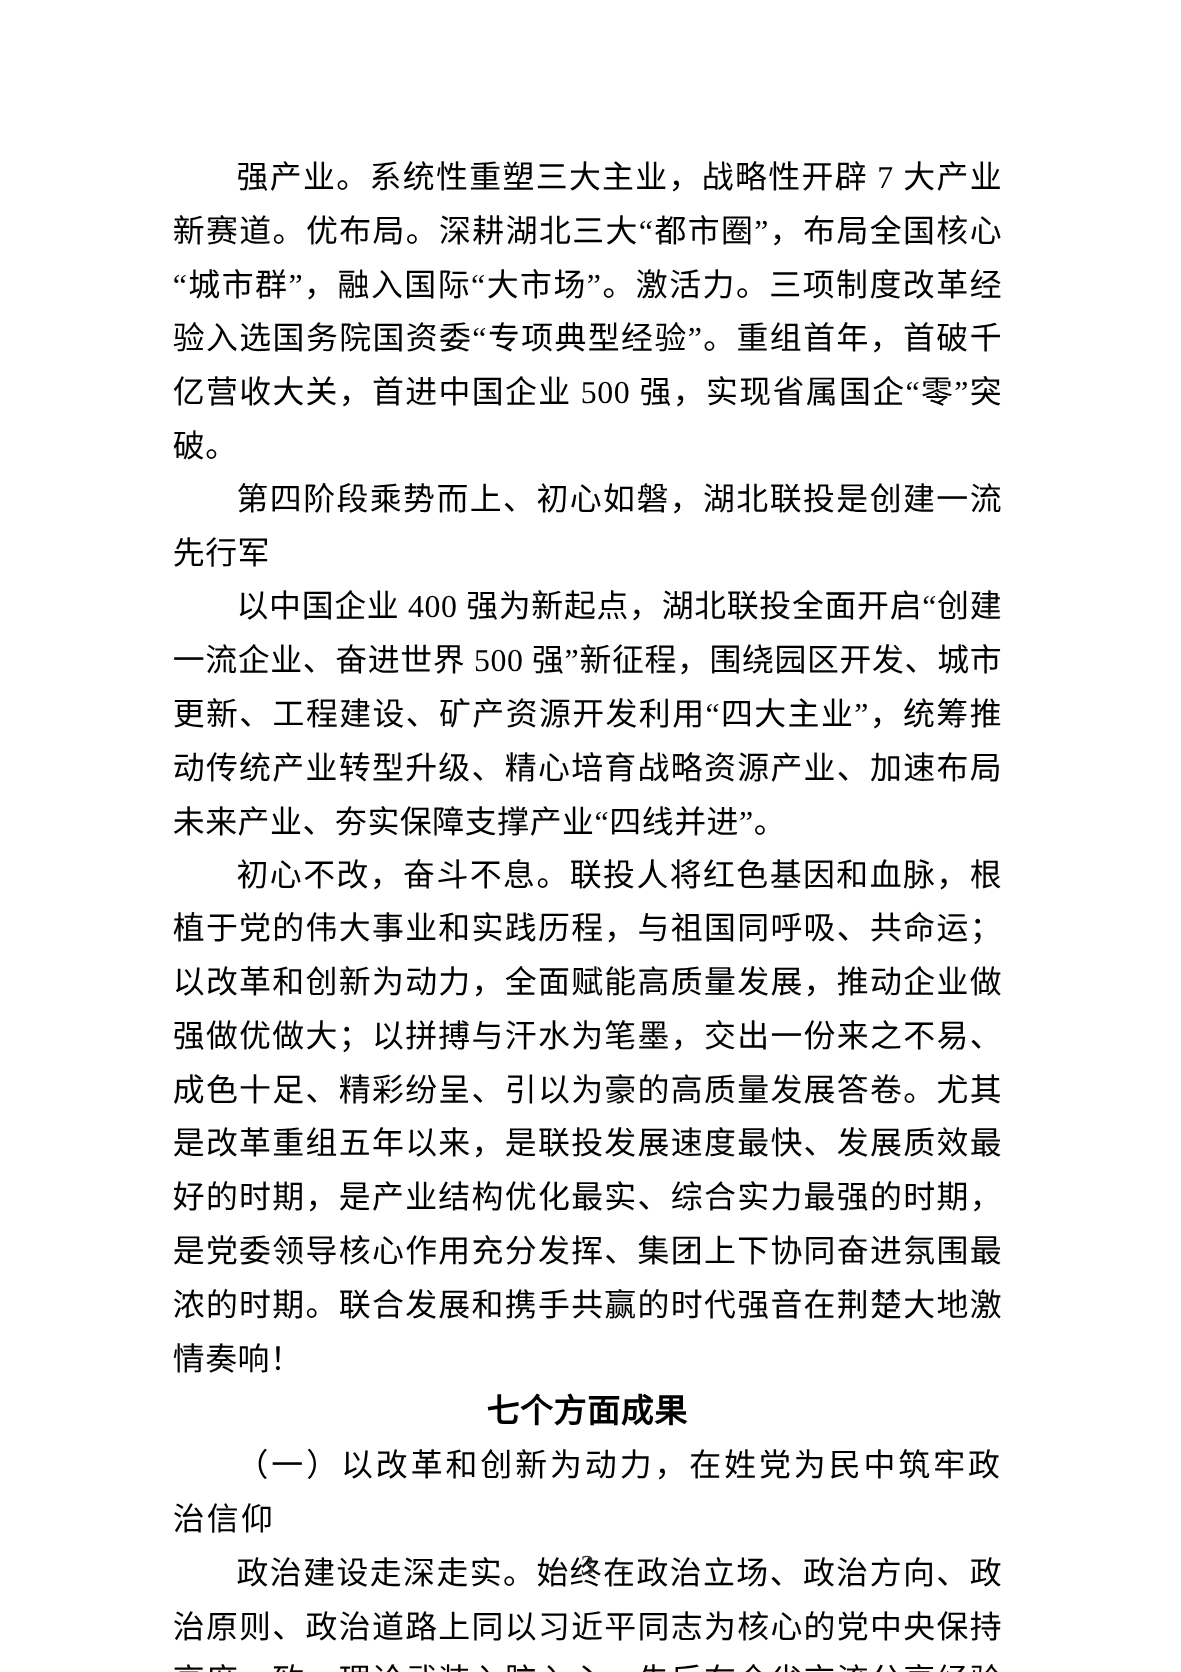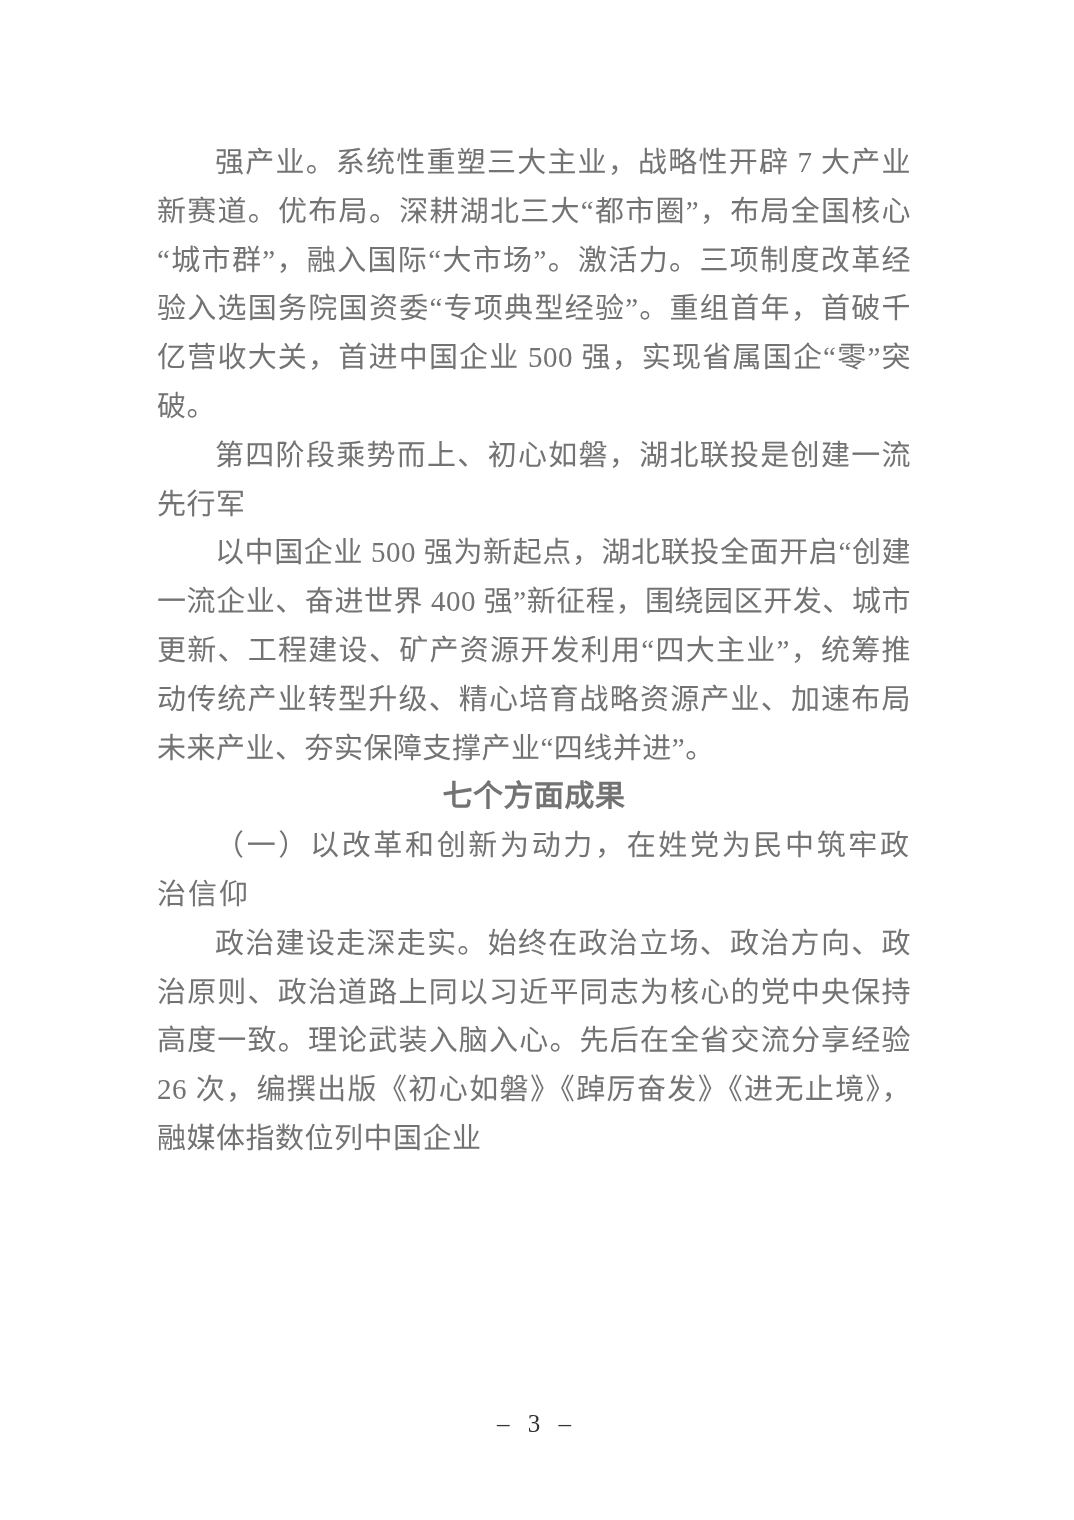--- a/index.html
+++ b/index.html
@@ -23,21 +23,21 @@
     top: 138px;
     width: 754px;
   }
   .content p {
     margin: 0;
     padding: 0;
     font-size: 29px;
     line-height: 48.8px;
     text-align: justify;
     letter-spacing: 0.5px;
-    color: #737373;
+    color: #000000;
   }
   .para-body {
     text-indent: 2em;
   }
   .para-heading {
     text-align: center !important;
     text-indent: 0;
     font-family: Liberation Serif, serif;
     font-weight: 700;
     color: #141414;
@@ -61,19 +61,20 @@
     font-family: "Liberation Serif", "DejaVu Serif", serif;
   }
 </style>
 </head>
 <body>
 
 <div class="page">
   <div class="content">
     <p class="para-body">强产业。系统性重塑三大主业，战略性开辟 7 大产业新赛道。优布局。深耕湖北三大“都市圈”，布局全国核心“城市群”，融入国际“大市场”。激活力。三项制度改革经验入选国务院国资委“专项典型经验”。重组首年，首破千亿营收大关，首进中国企业 500 强，实现省属国企“零”突破。</p>
     <p class="para-body">第四阶段乘势而上、初心如磐，湖北联投是创建一流先行军</p>
-    <p class="para-body">以中国企业 500 强为新起点，湖北联投全面开启“创建一流企业、奋进世界 400 强”新征程，围绕园区开发、城市更新、工程建设、矿产资源开发利用“四大主业”，统筹推动传统产业转型升级、精心培育战略资源产业、加速布局未来产业、夯实保障支撑产业“四线并进”。</p>
+    <p class="para-body">以中国企业 400 强为新起点，湖北联投全面开启“创建一流企业、奋进世界 500 强”新征程，围绕园区开发、城市更新、工程建设、矿产资源开发利用“四大主业”，统筹推动传统产业转型升级、精心培育战略资源产业、加速布局未来产业、夯实保障支撑产业“四线并进”。</p>
+    <p class="para-body">初心不改，奋斗不息。联投人将红色基因和血脉，根植于党的伟大事业和实践历程，与祖国同呼吸、共命运；以改革和创新为动力，全面赋能高质量发展，推动企业做强做优做大；以拼搏与汗水为笔墨，交出一份来之不易、成色十足、精彩纷呈、引以为豪的高质量发展答卷。尤其是改革重组五年以来，是联投发展速度最快、发展质效最好的时期，是产业结构优化最实、综合实力最强的时期，是党委领导核心作用充分发挥、集团上下协同奋进氛围最浓的时期。联合发展和携手共赢的时代强音在荆楚大地激情奏响！</p>
     <p class="para-heading">七个方面成果</p>
     <p class="para-sub">（一）以改革和创新为动力，在姓党为民中筑牢政治信仰</p>
     <p class="para-body">政治建设走深走实。始终在政治立场、政治方向、政治原则、政治道路上同以习近平同志为核心的党中央保持高度一致。理论武装入脑入心。先后在全省交流分享经验 26 次，编撰出版《初心如磐》《踔厉奋发》《进无止境》，融媒体指数位列中国企业</p>
   </div>
   <div class="page-number">– 3 –</div>
 </div>
 
 </body></html>

